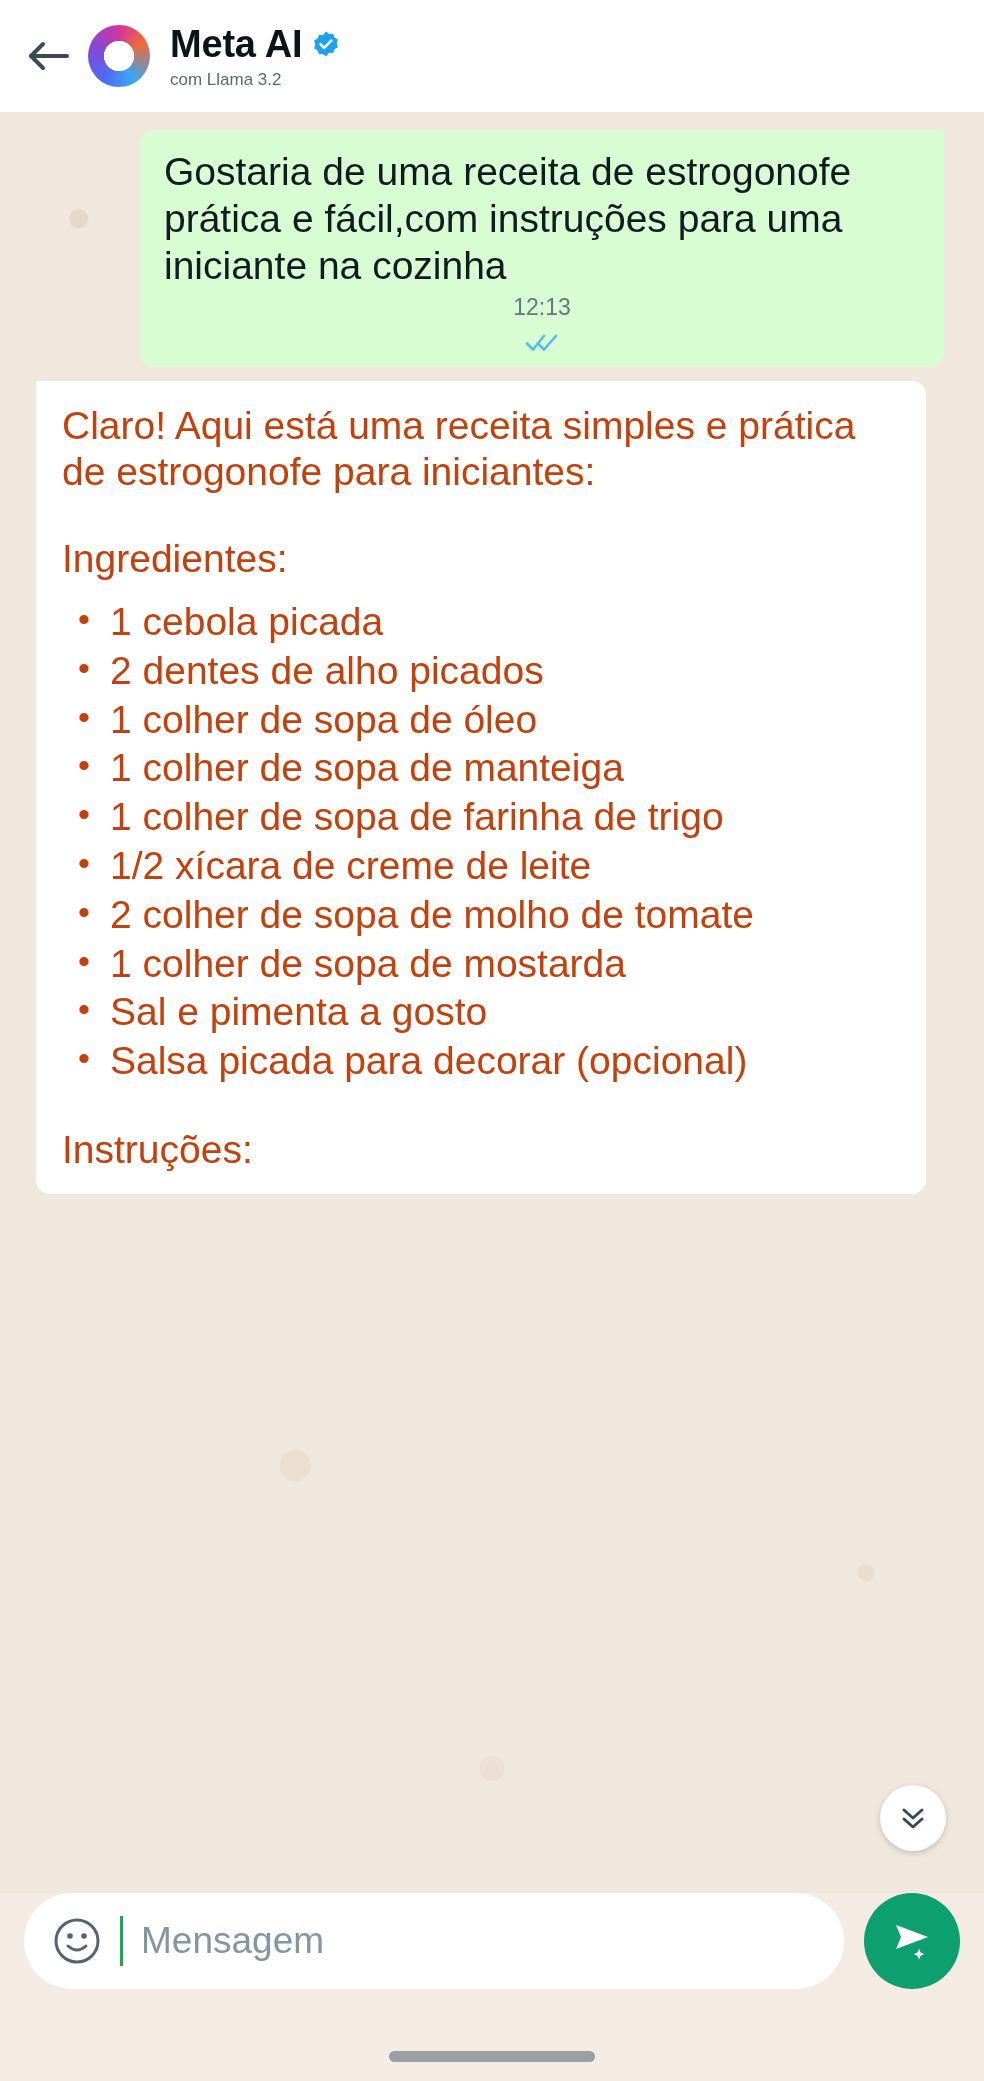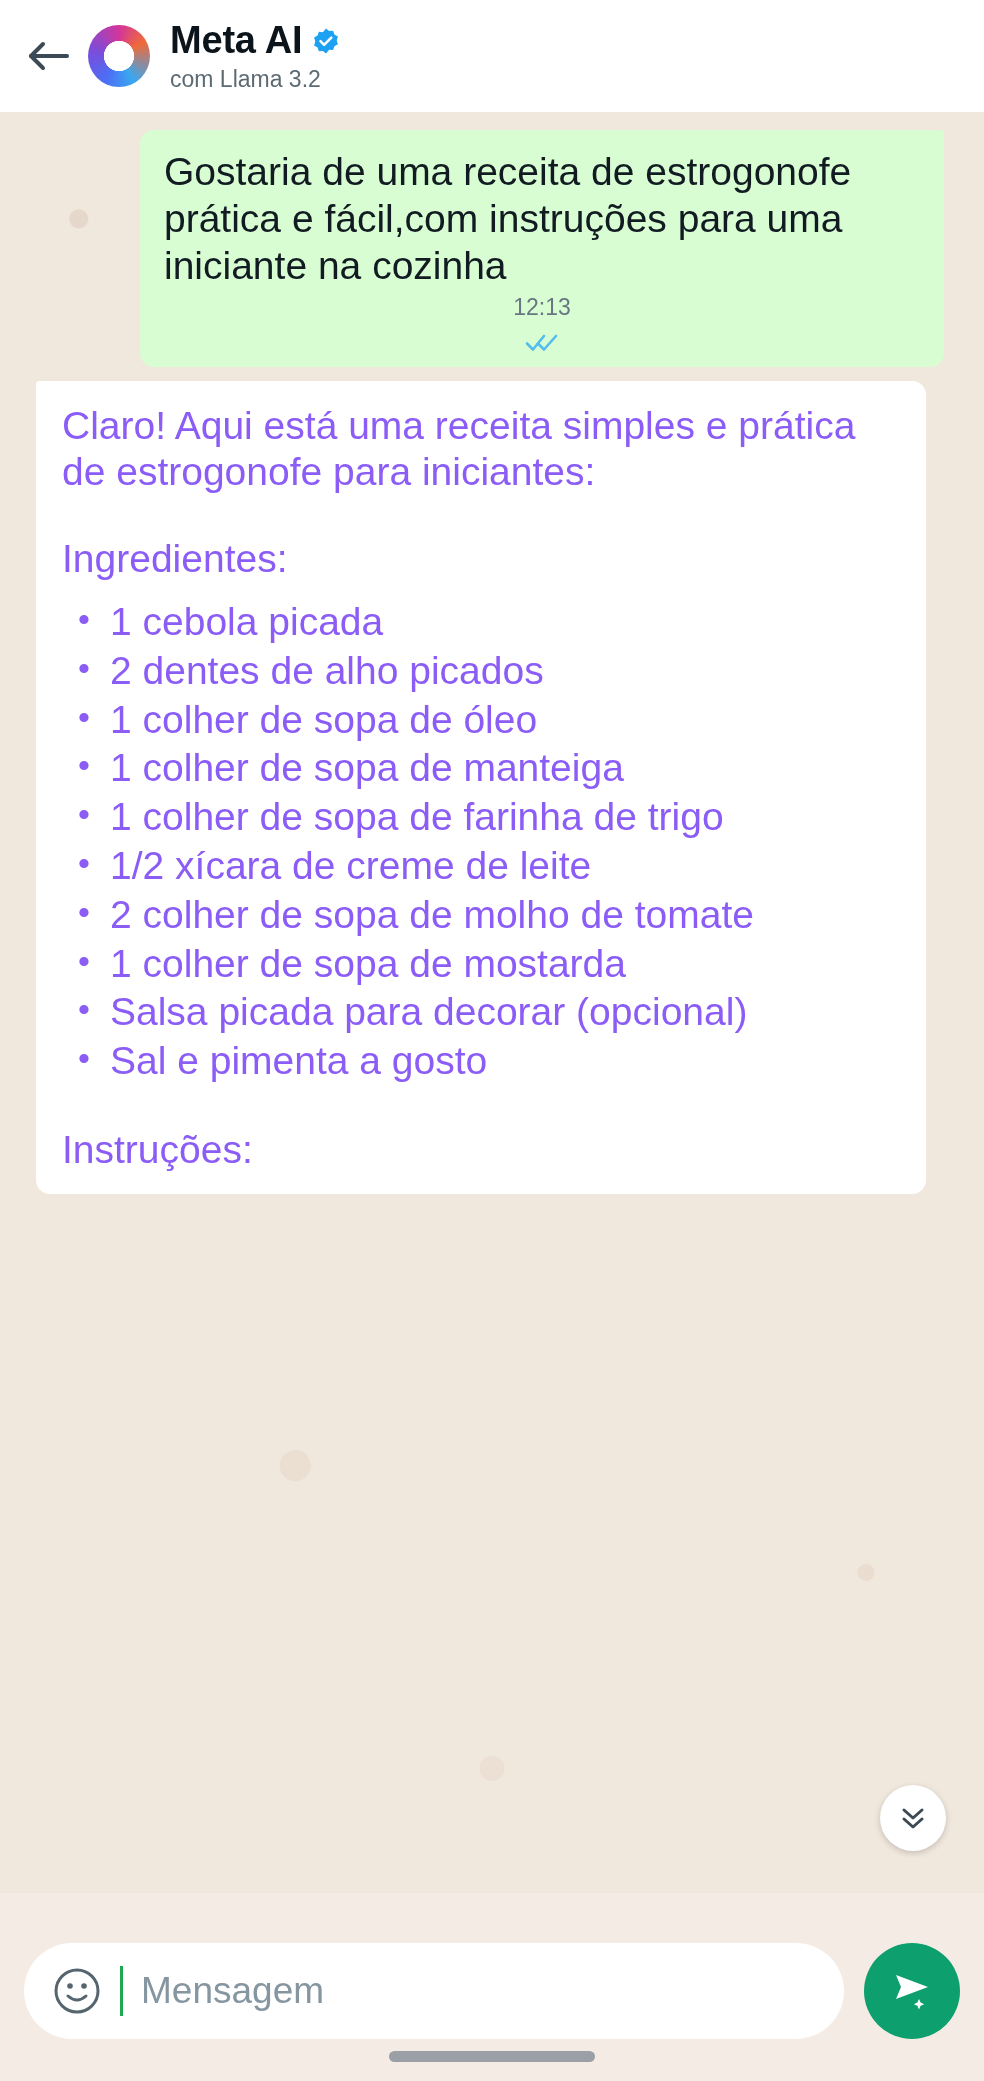--- a/index.html
+++ b/index.html
@@ -59,21 +59,21 @@
     color: #0b141a;
     letter-spacing: -0.2px;
   }
   .verified {
     width: 28px; height: 28px;
     display: inline-block;
     position: relative;
     flex: 0 0 28px;
   }
   .chat-sub {
-    font-size: 23px;
+    font-size: 17px;
     color: #5c6b73;
     margin-top: 4px;
   }
 
   
   .chat {
     position: relative;
     flex: 1 1 auto;
     overflow: hidden;
     background-color: #f0e7dd;
@@ -131,21 +131,21 @@
 
   
   .msg-in {
     margin: 4px 58px 0 36px;
     background: #ffffff;
     border-radius: 14px;
     border-top-left-radius: 4px;
     padding: 22px 26px 20px 26px;
     font-size: 39px;
     line-height: 1.2;
-    color: #8b5cf6;
+    color: #c2410c;
   }
   .msg-in p { margin: 0; }
   .msg-in .spacer { height: 40px; }
   .msg-in ul {
     list-style: none;
     margin: 16px 0 0 0;
     padding: 0;
   }
   .msg-in li {
     position: relative;
@@ -176,21 +176,21 @@
     align-items: center;
     justify-content: center;
     cursor: pointer;
   }
 
   
   .composer {
     flex: 0 0 146px;
     background: #f4ece4;
     display: flex;
-    align-items: flex-end;
+    align-items: flex-start;
     padding: 0 24px;
     gap: 20px;
   }
   .input-pill {
     flex: 1 1 auto;
     height: 96px;
     background: #ffffff;
     border-radius: 48px;
     display: flex;
     align-items: center;
@@ -288,22 +288,22 @@
         <p class="section-label">Ingredientes:</p>
         <ul>
           <li>1 cebola picada</li>
           <li>2 dentes de alho picados</li>
           <li>1 colher de sopa de óleo</li>
           <li>1 colher de sopa de manteiga</li>
           <li>1 colher de sopa de farinha de trigo</li>
           <li>1/2 xícara de creme de leite</li>
           <li>2 colher de sopa de molho de tomate</li>
           <li>1 colher de sopa de mostarda</li>
+          <li>Sal e pimenta a gosto</li>
           <li>Salsa picada para decorar (opcional)</li>
-          <li>Sal e pimenta a gosto</li>
         </ul>
         <div class="spacer"></div>
         <p>Instruções:</p>
       </div>
 
     </div>
 
     <div class="scroll-down">
       <span>
         <svg width="36" height="36" viewBox="0 0 36 36" aria-hidden="true">

